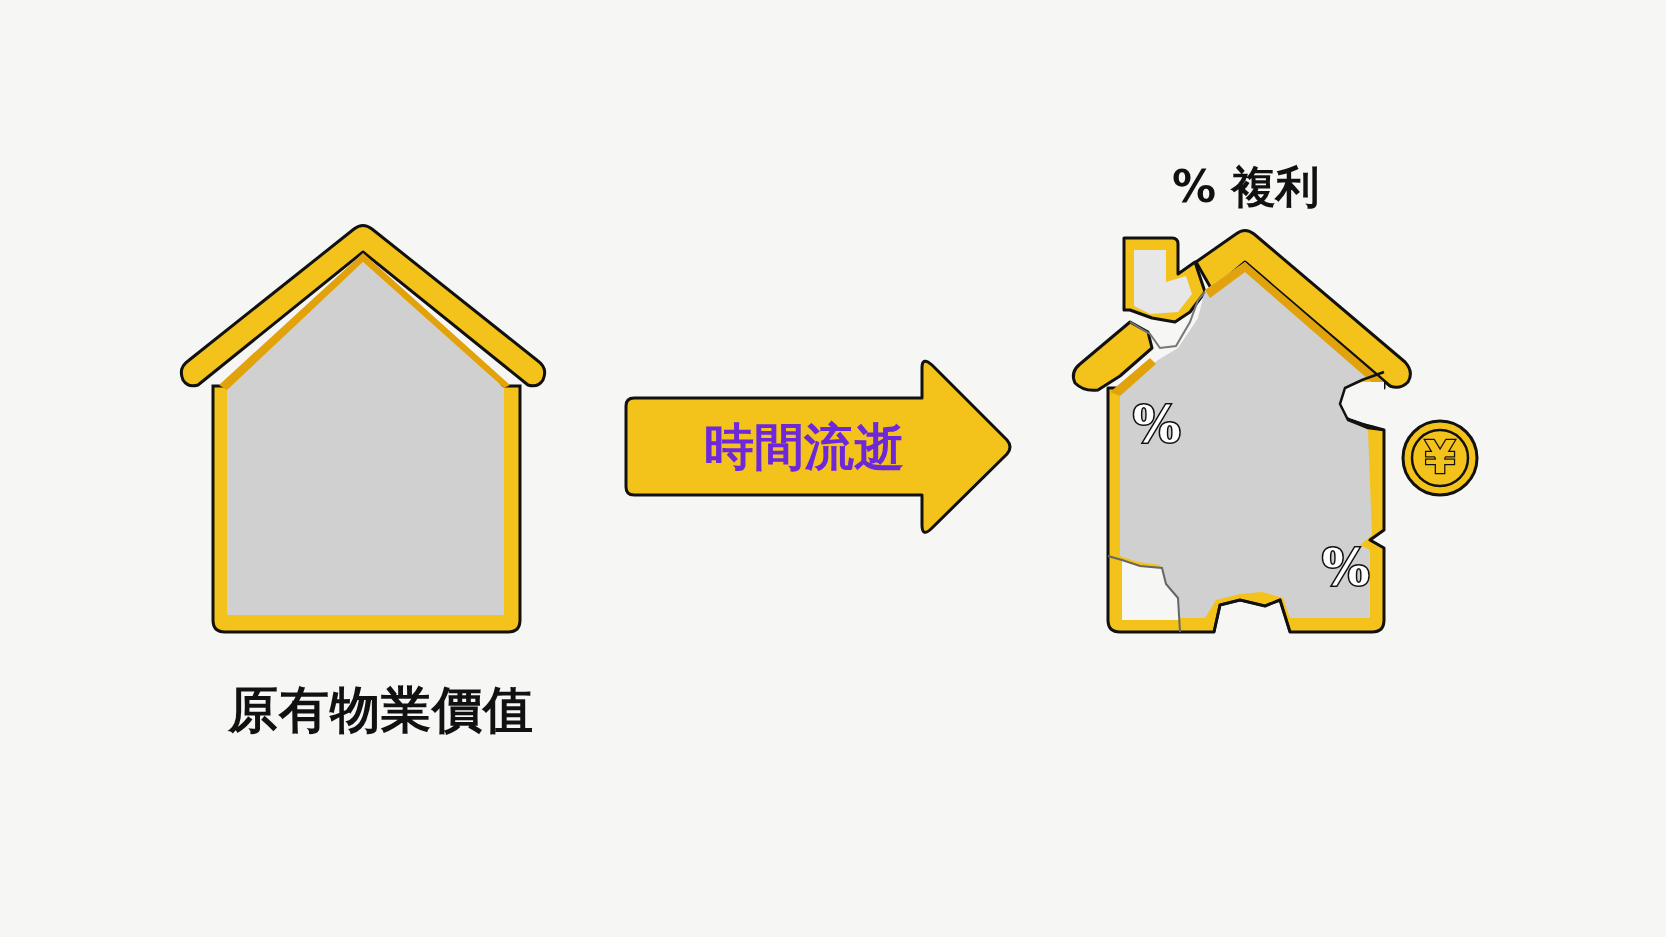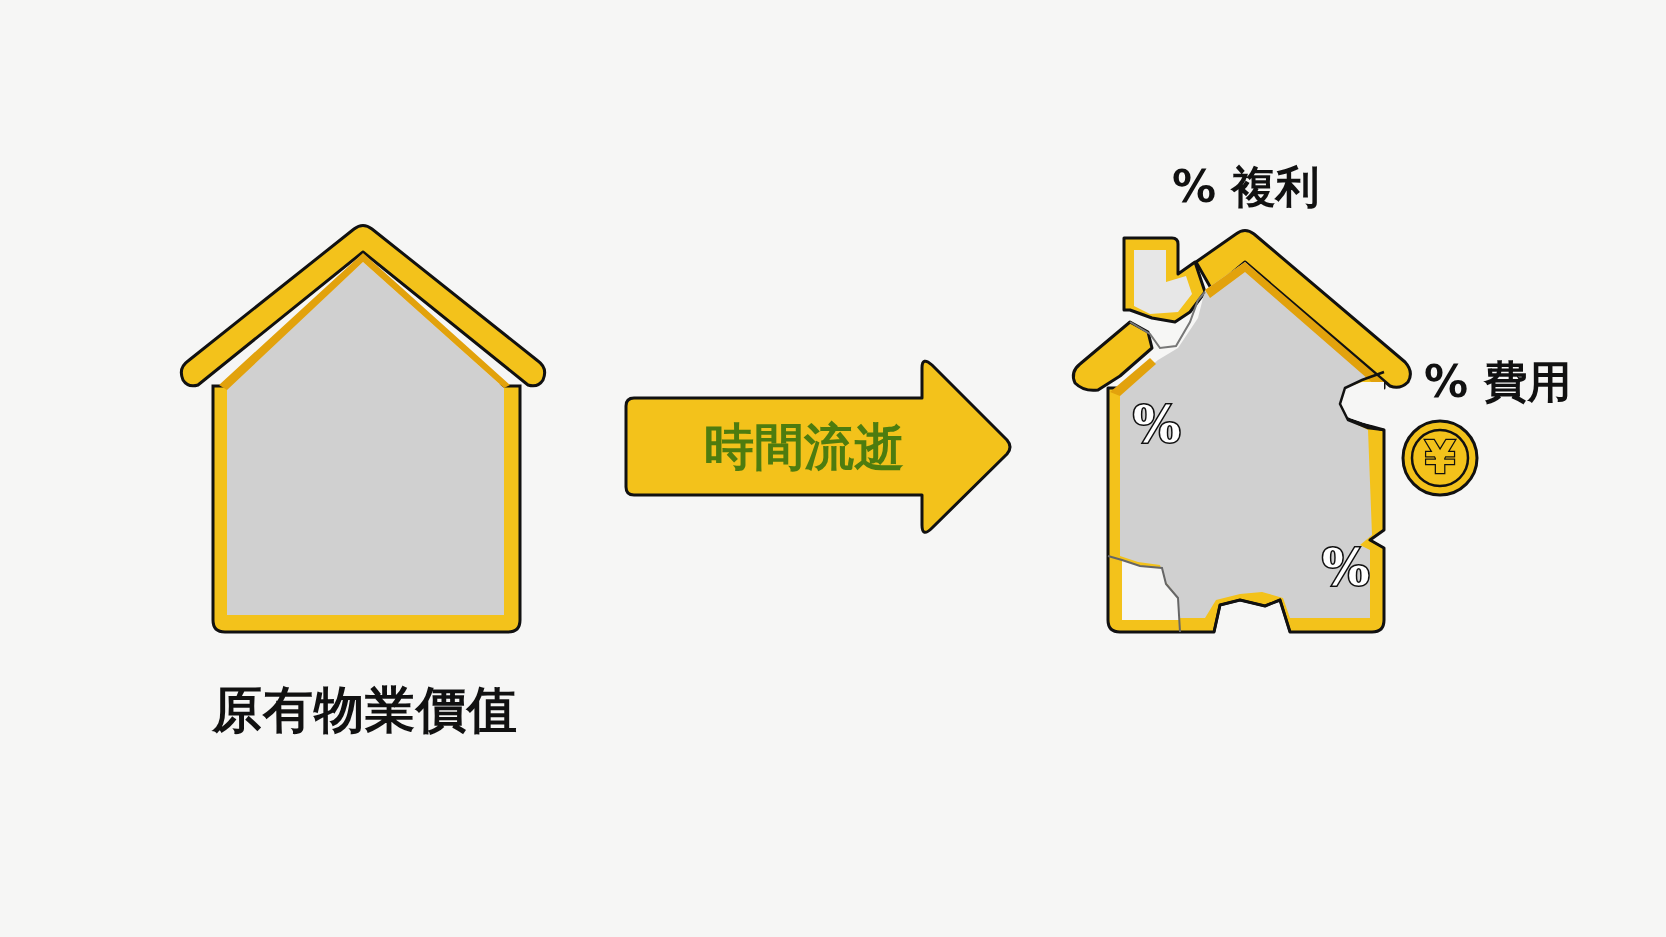--- a/index.html
+++ b/index.html
@@ -8,24 +8,24 @@
     background:#f6f6f5;
     font-family:"DejaVu Sans", "Liberation Sans", sans-serif;
     position:relative;
   }
   .stage { position:absolute; left:0; top:0; width:1666px; height:937px; }
   svg.art { position:absolute; left:0; top:0; }
   .label {
     position:absolute; color:#111; font-weight:bold;
     white-space:nowrap; line-height:1;
   }
-  .caption { font-size:50px; letter-spacing:1px; }
+  .caption { font-size:50px; letter-spacing:1px;margin-left:16px; }
   .tag { font-size:44px; font-weight:bold; }
   .arrow-text {
-    position:absolute; font-size:50px; font-weight:bold; color:#4d7c0f;
+    position:absolute; font-size:50px; font-weight:bold; color:#6d28d9;
     line-height:1; white-space:nowrap;
   }
   .pct-in {
     position:absolute; font-family:"DejaVu Serif", "Liberation Serif", serif;
     font-size:50px; font-weight:bold; color:#fff;
     -webkit-text-stroke:3px #111; paint-order:stroke fill; line-height:1;
   }
   .coin-glyph {
     position:absolute; font-size:44px; font-weight:bold; color:#f3c21b;
     -webkit-text-stroke:2.5px #111; paint-order:stroke fill; line-height:1;
@@ -86,16 +86,15 @@
   </svg>
 
   <div class="arrow-text" style="left:704px; top:422px;">時間流逝</div>
 
   <div class="pct-in" style="left:1133px; top:400px;">%</div>
   <div class="pct-in" style="left:1322px; top:543px;">%</div>
 
   <div class="coin-glyph" style="left:1410px; top:436px;">¥</div>
 
   <div class="label tag" style="left:1172px; top:165px;">% 複利</div>
-  <div class="label tag" style="left:1424px; top:360px;">% 費用</div>
 
   <div class="label caption" style="left:212px; top:685px;">原有物業價值</div>
 </div>
 
 </body></html>

